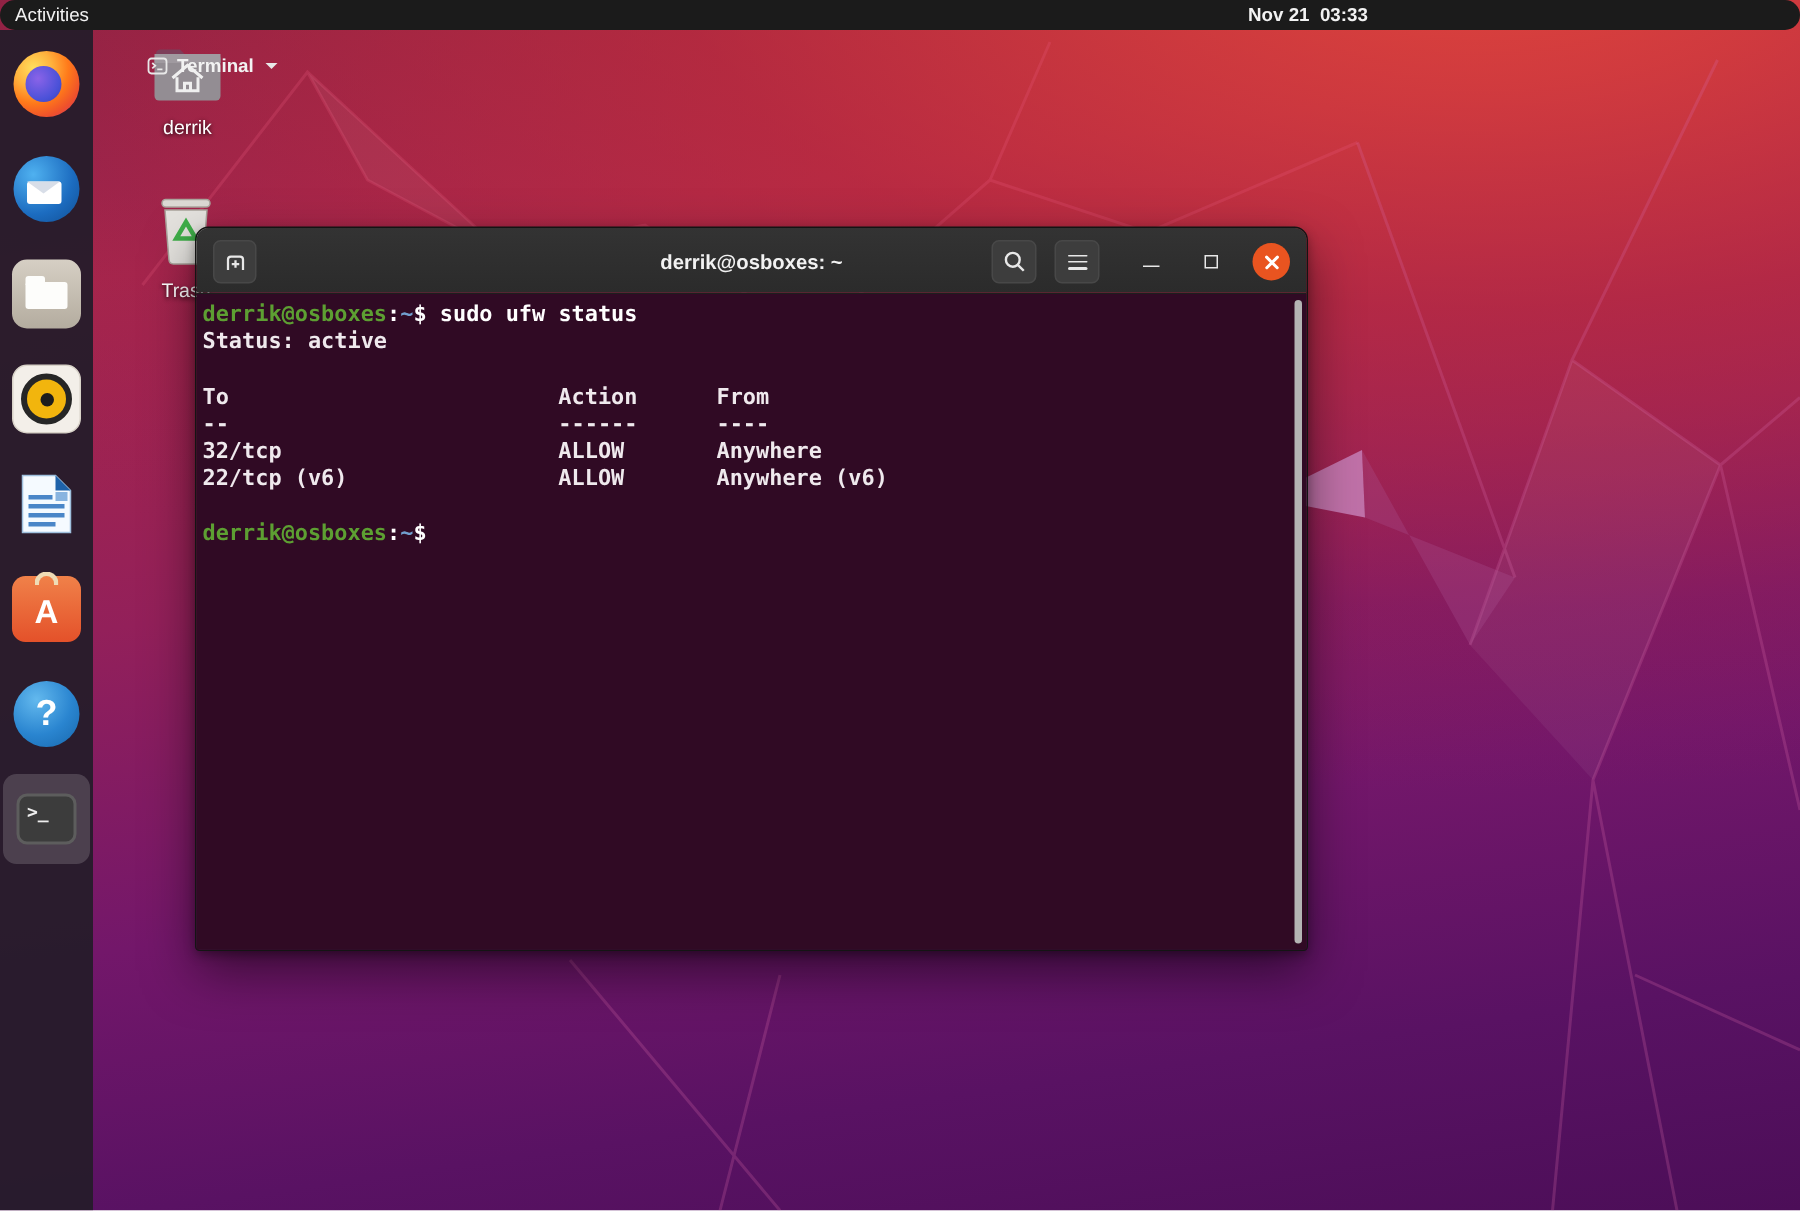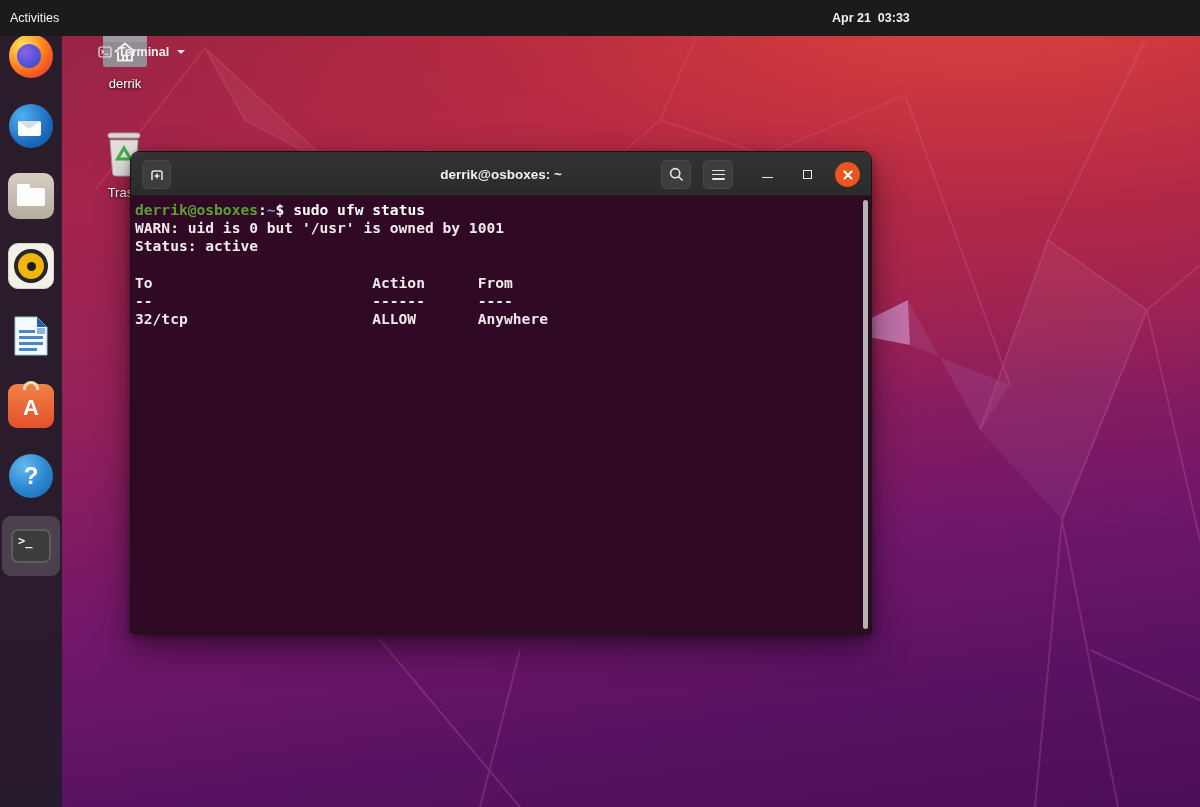--- a/index.html
+++ b/index.html
@@ -5,22 +5,22 @@
   html,body{margin:0;padding:0;}
   body{width:1200px;height:807px;font-family:"Liberation Sans", sans-serif;overflow:hidden;}
   .desktop{position:relative;width:1200px;height:807px;overflow:hidden;
     background:
       radial-gradient(140% 95% at 82% -5%, rgba(235,75,58,0.85) 0%, rgba(195,45,60,0.6) 32%, rgba(150,30,85,0.2) 58%, rgba(0,0,0,0) 74%),
       linear-gradient(172deg, #8f2340 0%, #a8264a 20%, #93205a 44%, #73176a 66%, #591263 84%, #4c0e58 100%);
   }
   .wallpaper-lines{position:absolute;left:0;top:0;z-index:1;pointer-events:none;}
 
   
-  .topbar{position:absolute;left:0;top:0;width:1200px;height:36px;background:#1b1b1b;z-index:50;
-    color:#f2f2f2;font-size:12.5px;display:flex;align-items:flex-start;}
+  .topbar{position:absolute;left:0;top:0;width:1200px;height:20px;background:#1b1b1b;z-index:50;
+    color:#f2f2f2;font-size:12.5px;display:flex;align-items:flex-start;border-radius:10px;}
   .activities{padding:0 10px;height:100%;display:flex;align-items:center;cursor:default;}
   .appmenu{position:absolute;left:98px;top:0;height:100%;display:flex;align-items:center;gap:6px;font-weight:bold;margin-top:34px;}
   .appmenu svg{display:block;}
   .caret{width:0;height:0;border-left:4px solid transparent;border-right:4px solid transparent;border-top:4px solid #e8e8e8;margin-left:2px;}
   .clock{position:absolute;left:832px;top:0;height:100%;display:flex;align-items:center;font-weight:600;white-space:pre;}
 
   
   .dock{position:absolute;left:0;top:20px;width:62px;height:787px;background:rgba(38,28,43,0.96);z-index:40;
     display:flex;flex-direction:column;align-items:center;padding-top:12px;gap:22px;box-sizing:border-box;}
   .dock-item{width:58px;height:48px;display:flex;align-items:center;justify-content:center;position:relative;flex:0 0 auto;}
@@ -117,21 +117,21 @@
     <div class="activities">Activities</div>
     <div class="appmenu">
       <svg width="14" height="14" viewBox="0 0 14 14">
         <rect x="1" y="2" width="12" height="10" rx="2" fill="none" stroke="#e8e8e8" stroke-width="1.2"></rect>
         <path d="M3.5 5 L5.5 6.8 L3.5 8.6" fill="none" stroke="#e8e8e8" stroke-width="1.2"></path>
         <line x1="6.8" y1="9.3" x2="10.3" y2="9.3" stroke="#e8e8e8" stroke-width="1.2"></line>
       </svg>
       <span>Terminal</span>
       <span class="caret"></span>
     </div>
-    <div class="clock">Apr 21  03:33</div>
+    <div class="clock">Nov 21  03:33</div>
   </div>
 
   <div class="dock">
     <div class="dock-item" title="firefox">
       <div class="icon-ff">
           <div class="globe"></div>
         </div>
     </div>
     <div class="dock-item" title="thunderbird">
       <div class="icon-tb">
@@ -231,24 +231,25 @@
       <div class="wc wc-close">
         <div class="close-circle">
             <i></i>
             <b></b>
           </div>
       </div>
     </div>
 
     <div class="term-body">
       <div class="tline"><span class="u">derrik@osboxes</span><span class="w">:</span><span class="p">~</span><span class="w">$</span><span class="w"> sudo ufw status</span></div>
-      <div class="tline">WARN: uid is 0 but '/usr' is owned by 1001</div>
       <div class="tline">Status: active</div>
       <div class="tline"></div>
       <div class="tline">To                         Action      From</div>
       <div class="tline">--                         ------      ----</div>
       <div class="tline">32/tcp                     ALLOW       Anywhere</div>
+      <div class="tline">22/tcp (v6)                ALLOW       Anywhere (v6)</div>
       <div class="tline"></div>
+      <div class="tline"><span class="u">derrik@osboxes</span><span class="w">:</span><span class="p">~</span><span class="w">$</span></div>
       <div class="term-scrollbar"></div>
     </div>
   </div>
 
 </div>
 
 </body></html>

